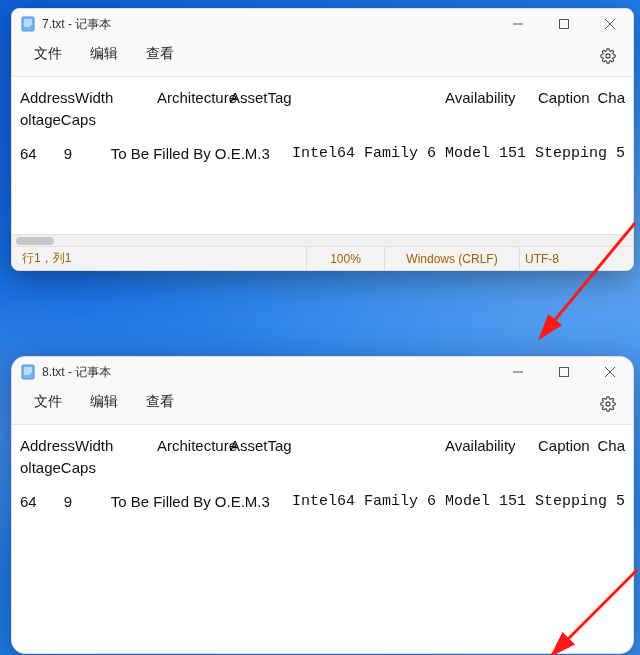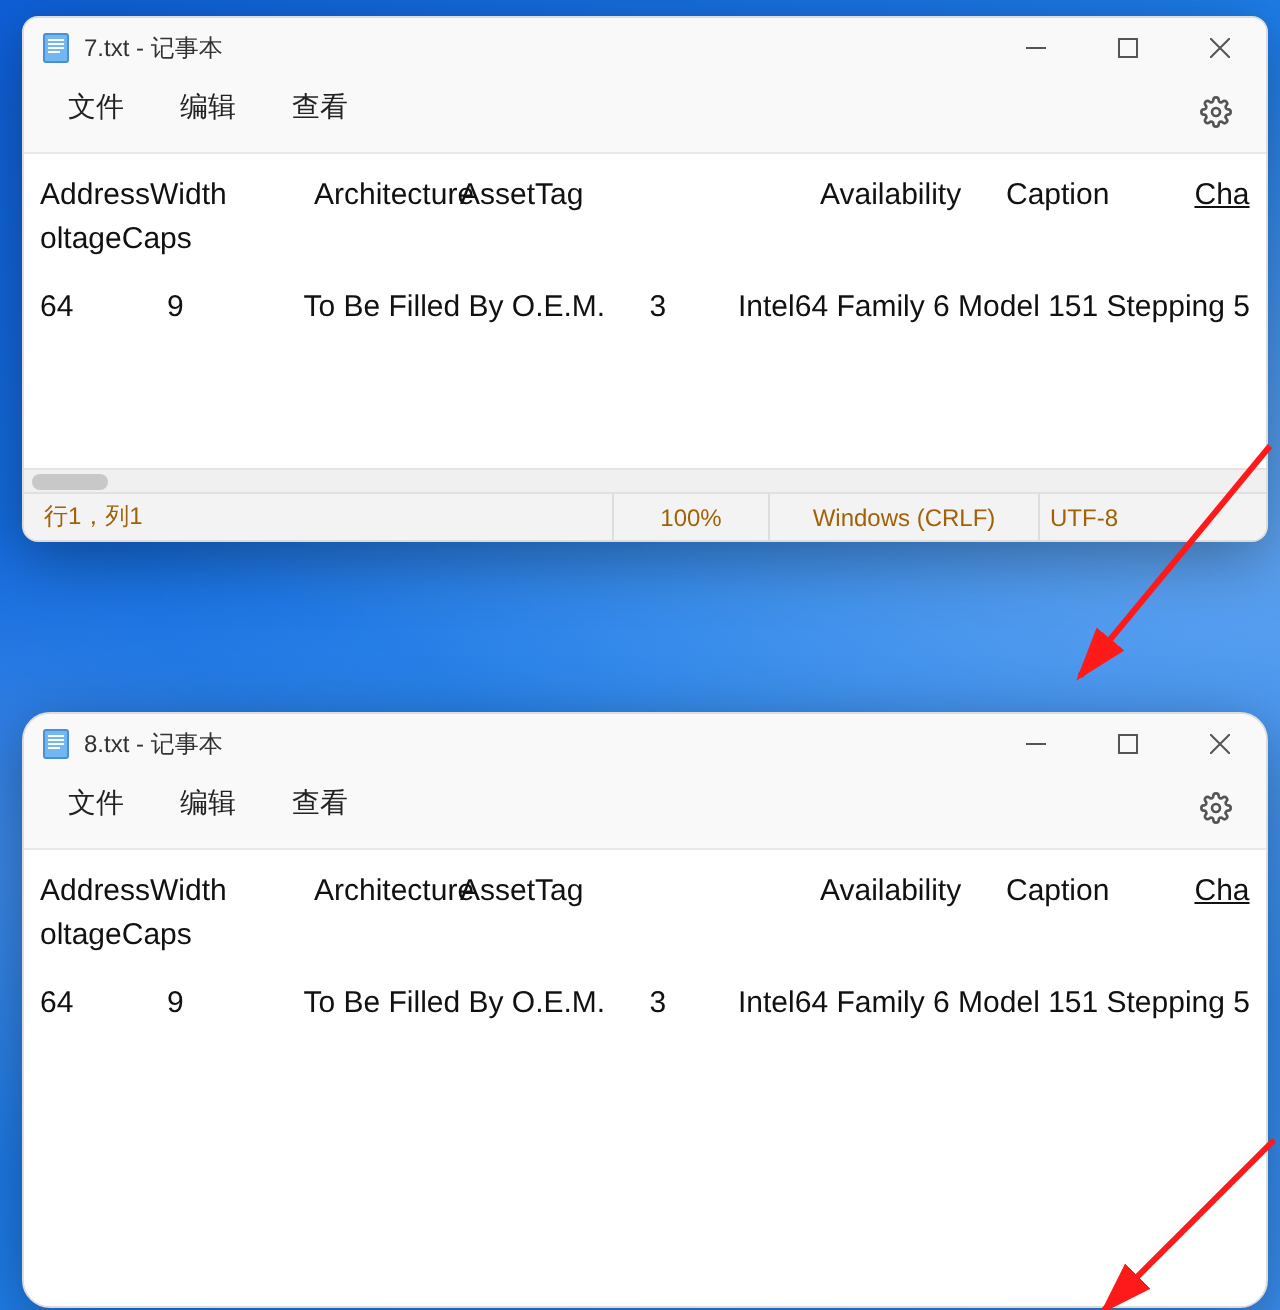--- a/index.html
+++ b/index.html
@@ -91,28 +91,28 @@
       display: flex;
       height: 22px;
       line-height: 22px;
     }
     .row2 { height: 22px; line-height: 22px; }
     .data-row { margin-top: 12px; }
     .c-addr { width: 66px; }
     .c-width-arch { width: 71px; }
     .c-arch { width: 73px; }
     .c-asset { width: 180px; }
-    .c-avail { width: 93px; }
+    .c-avail { width: 93px; margin-left: 35px; }
     .c-caption { flex: 1; }
-    .c-ch { width: 28px; text-align: center; text-decoration: underline; }
+    .c-ch { width: 28px; text-align: right; }
     .c-addr-v { width: 66px; }
     .c-arch-v { width: 71px; }
     .c-asset-v { width: 180px; }
     .c-avail-v { width: 46px; }
-    .c-caption-v { flex: 1; }
+    .c-caption-v { flex: 1; font-family: Liberation Mono, monospace; }
     .hscroll {
       position: absolute;
       left: 0; bottom: 0;
       width: 100%;
       height: 12px;
       background: #f0f0f0;
       border-top: 1px solid #e3e3e3;
     }
     .hthumb {
       position: absolute;

